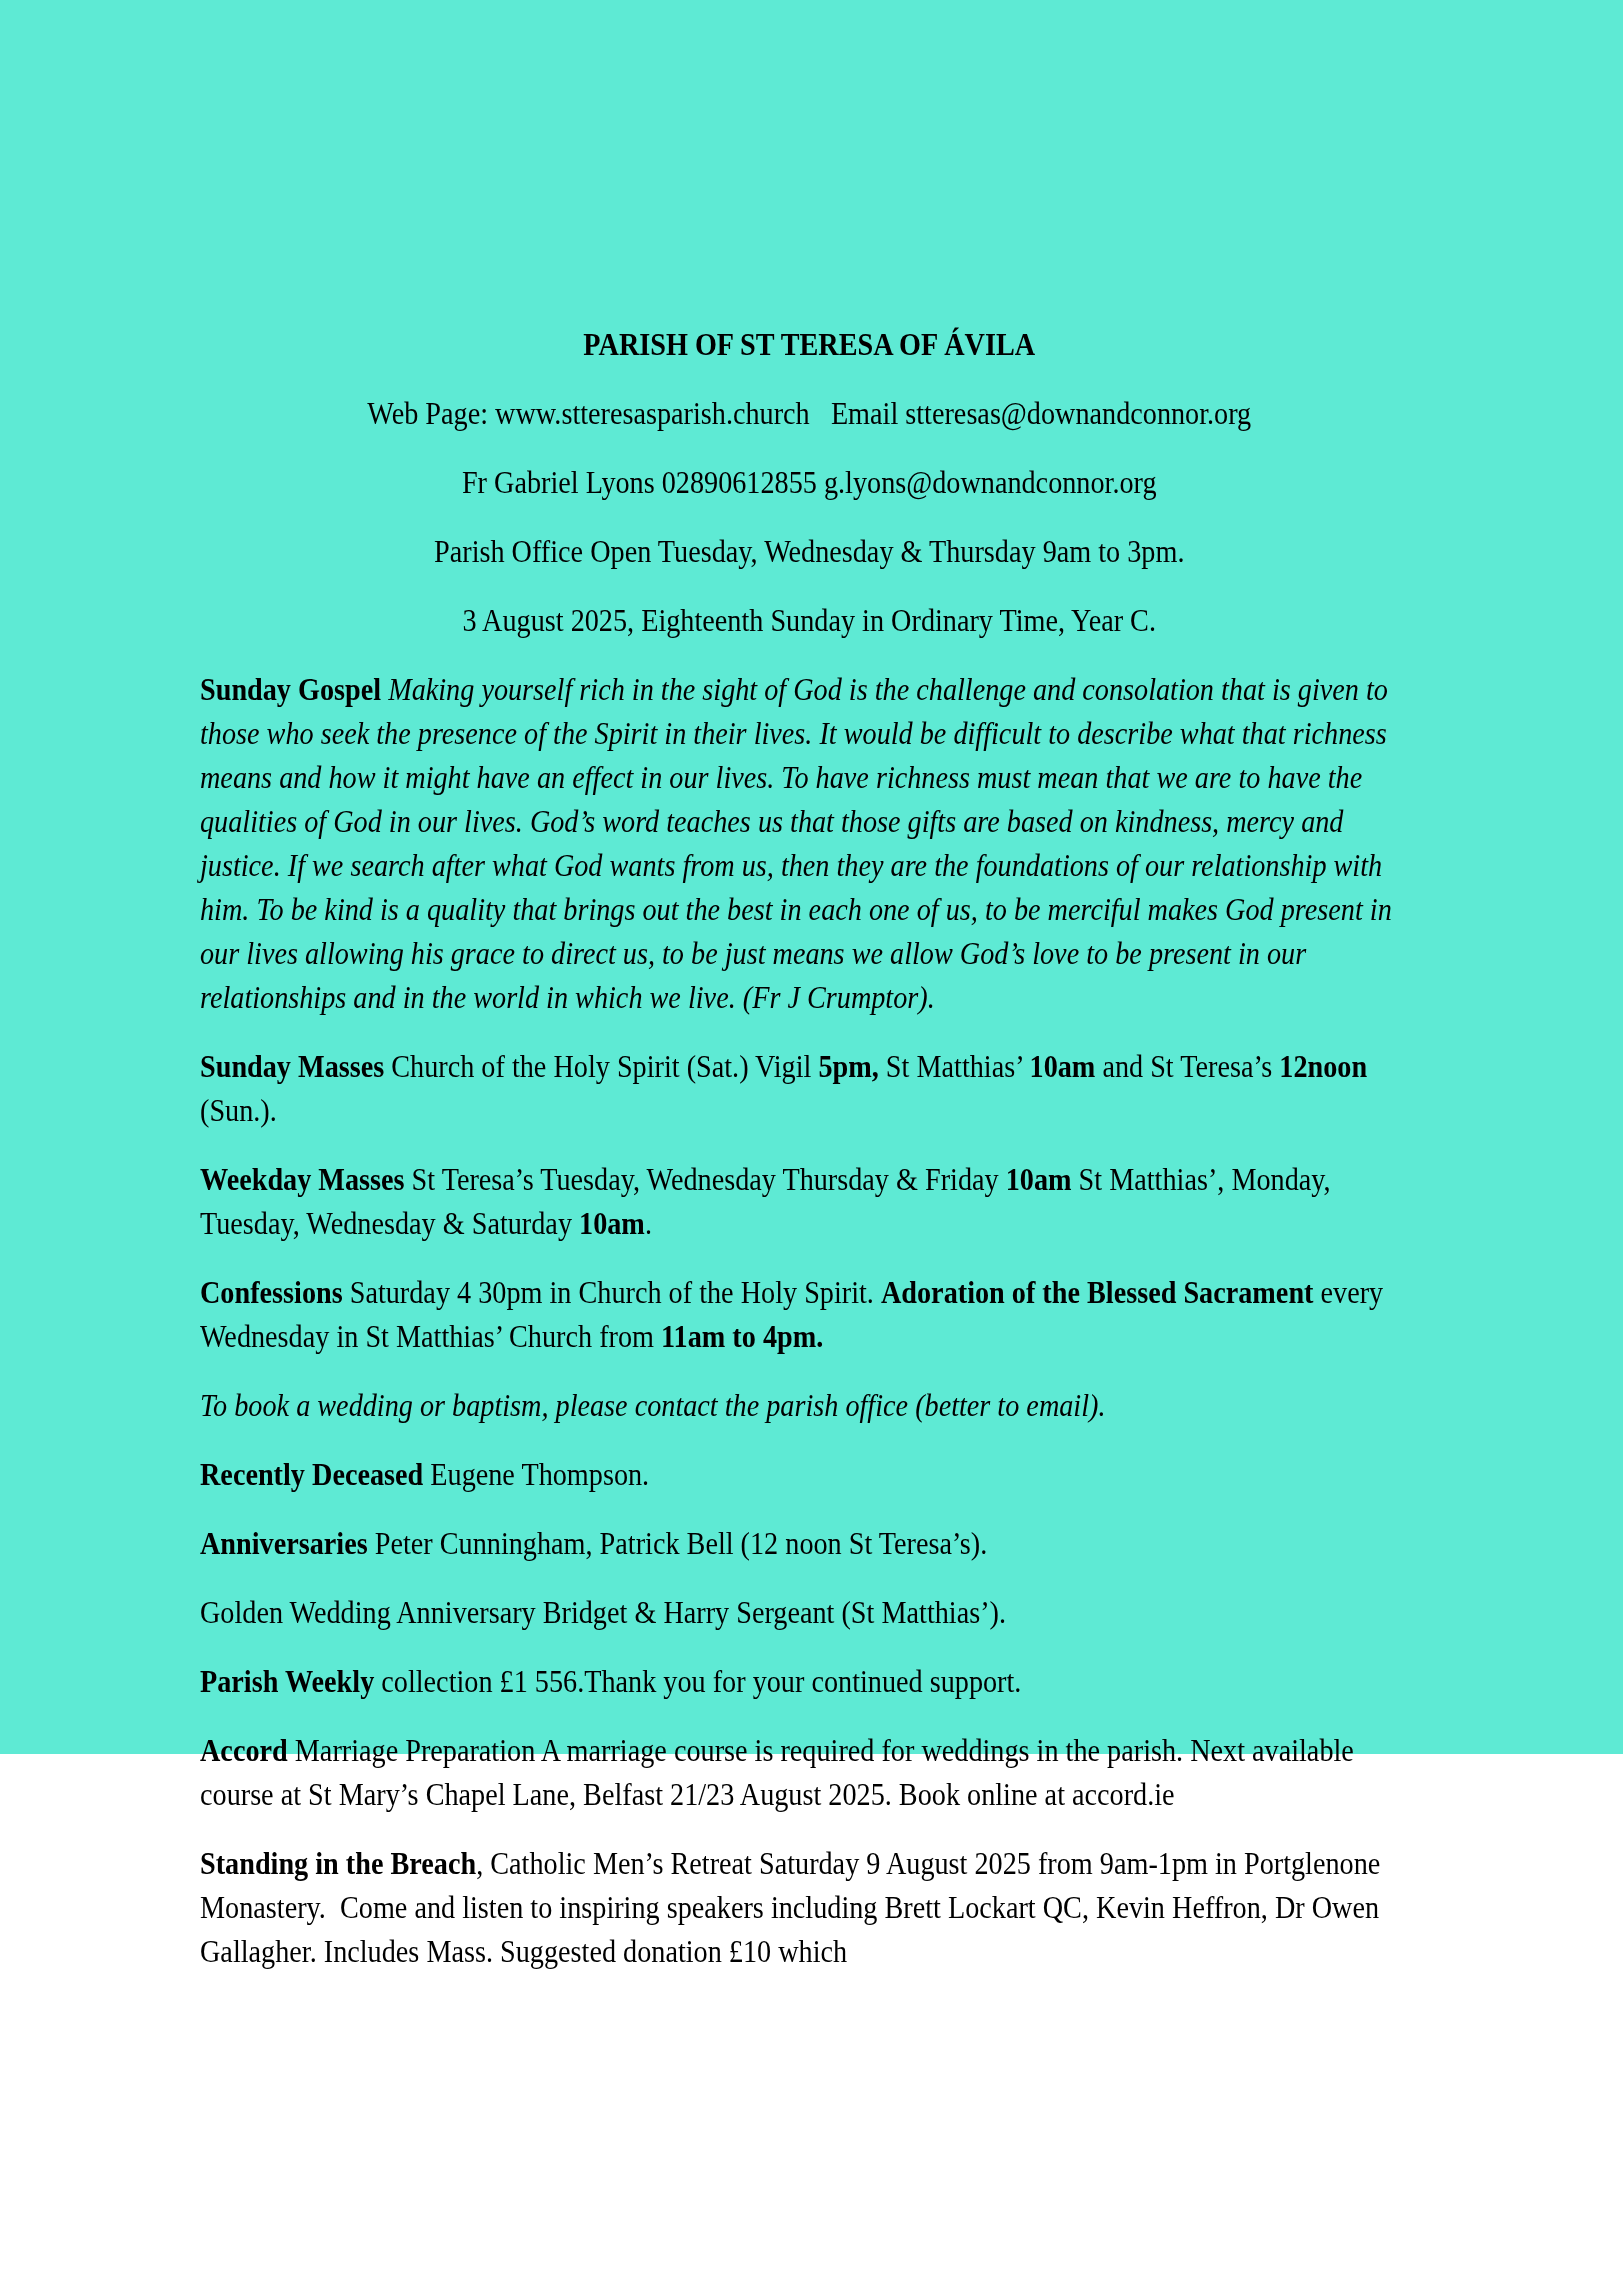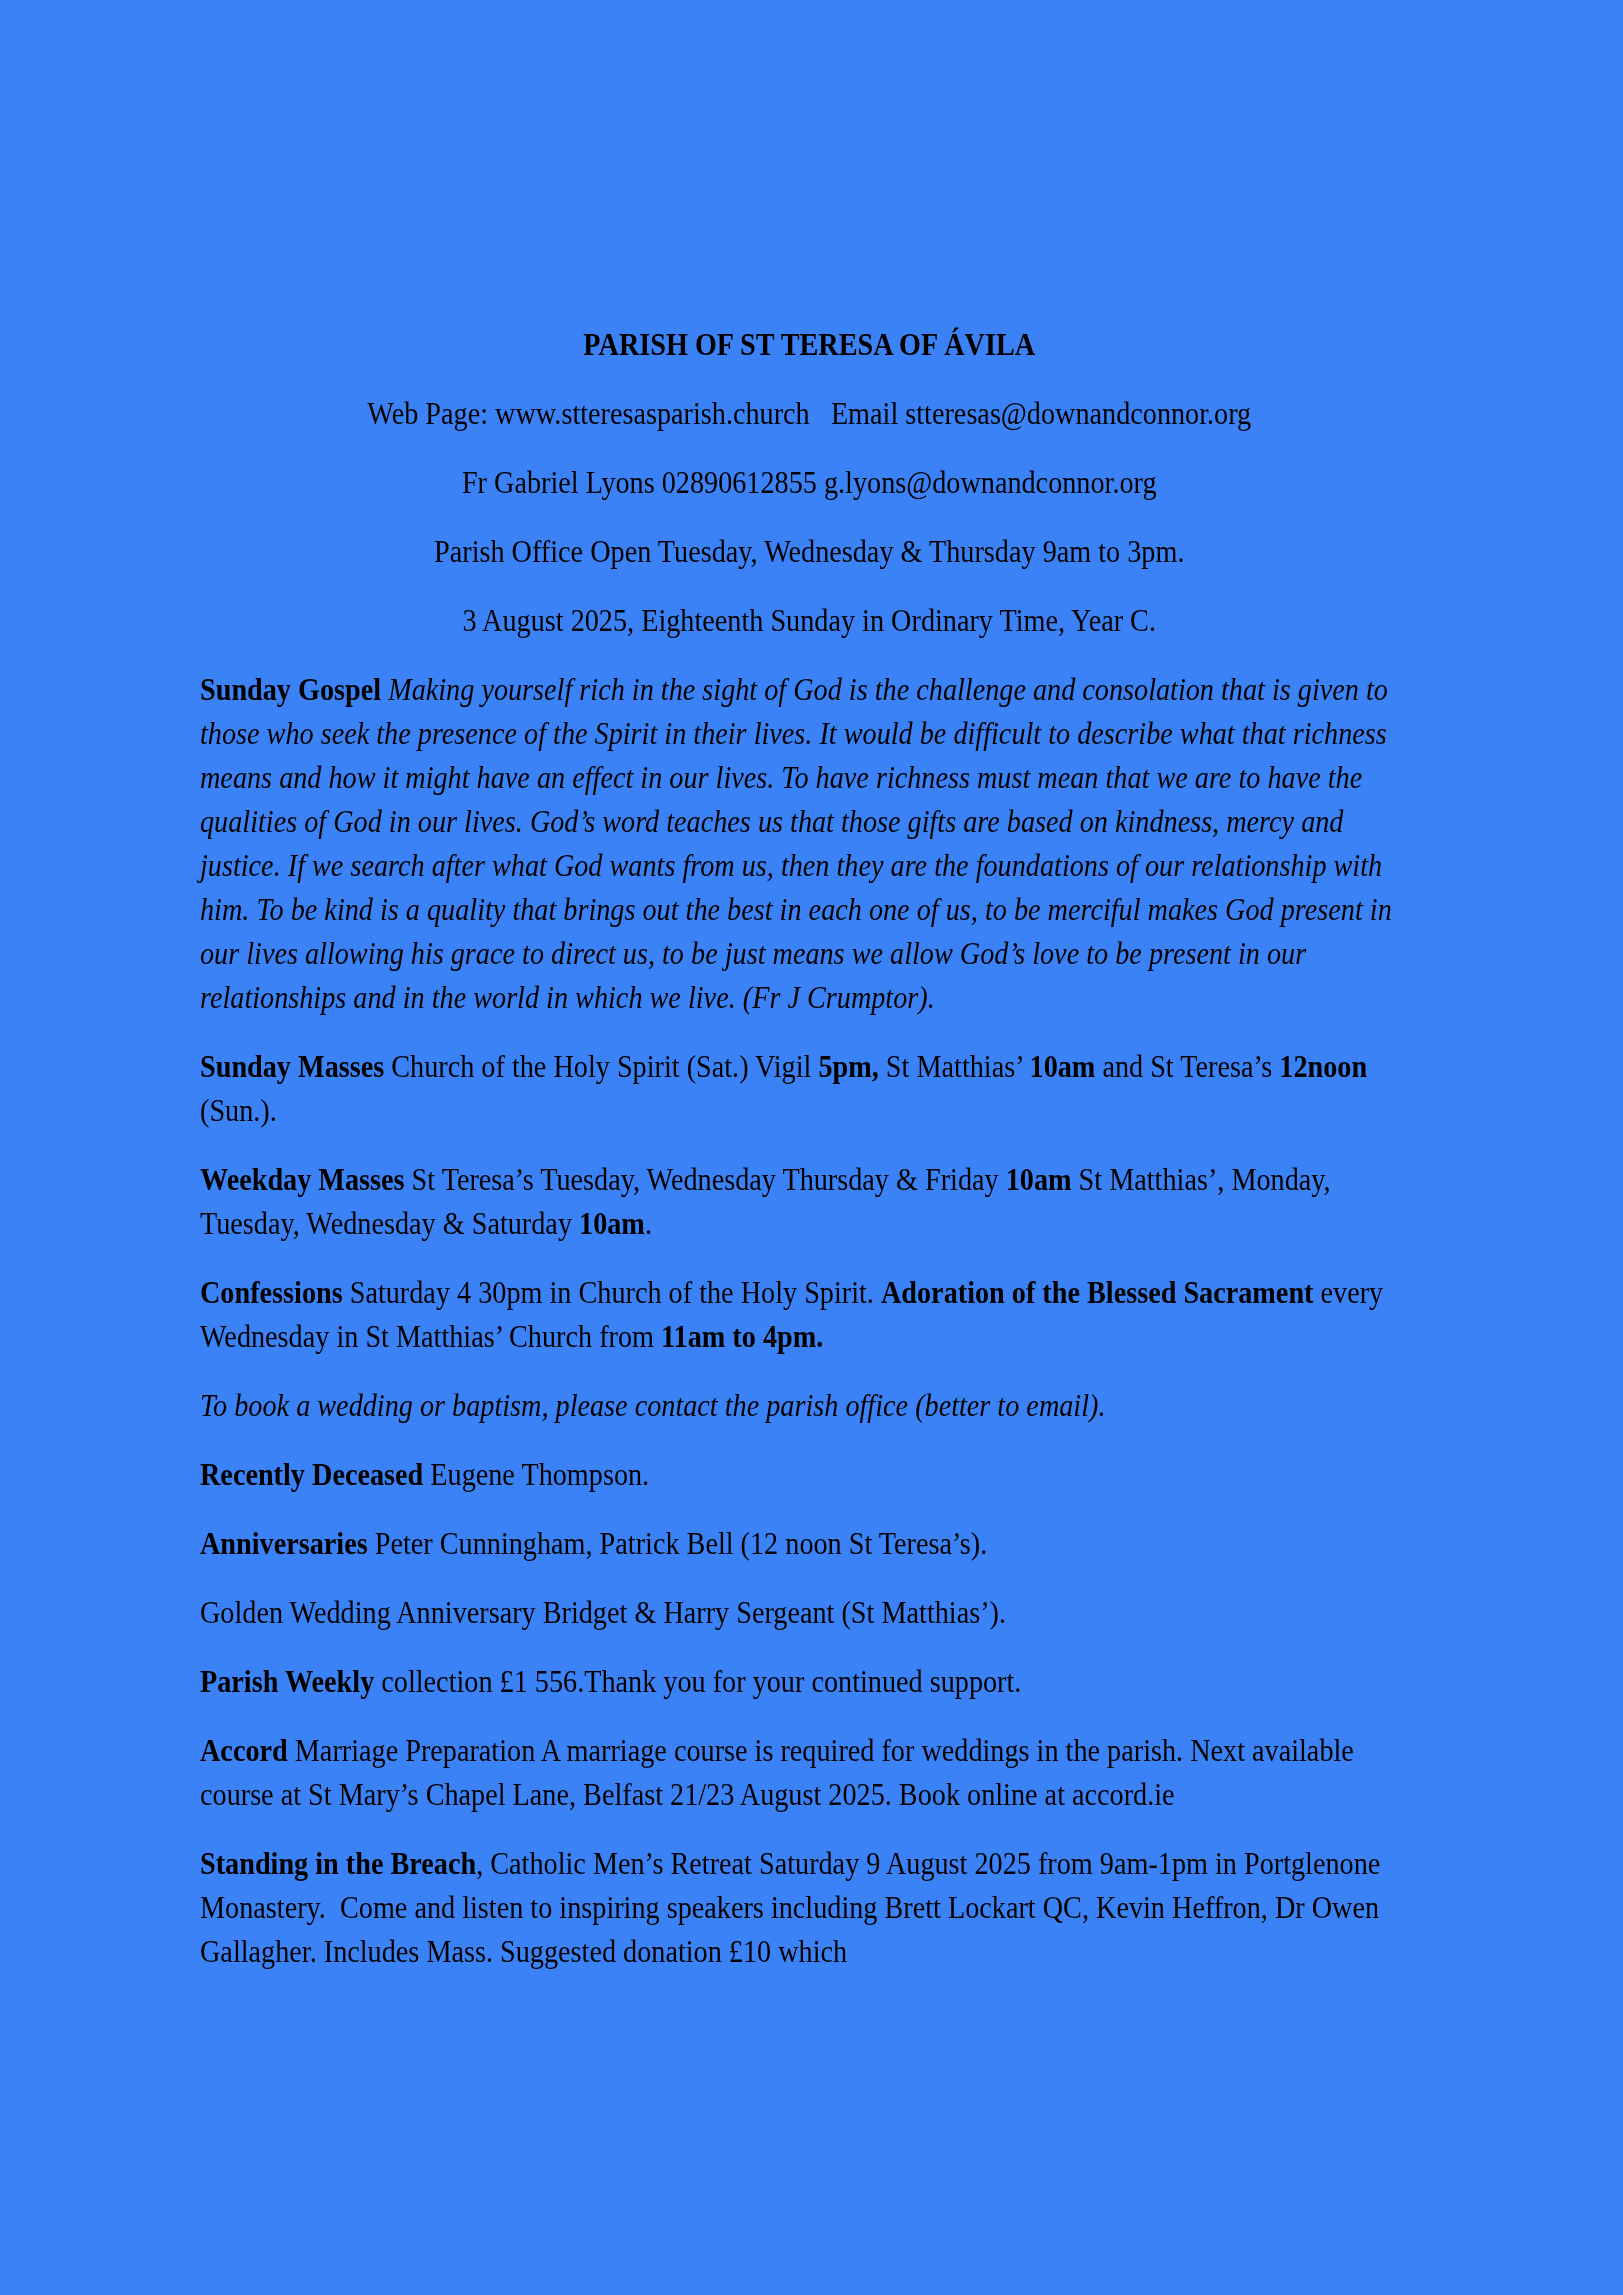--- a/index.html
+++ b/index.html
@@ -8,22 +8,22 @@
   }
   body {
     width: 1623px;
     height: 2295px;
     background: #ffffff;
     overflow: hidden;
   }
   .sheet {
     position: relative;
     width: 1623px;
-    height: 2295px;
-    background: #3b82f6;
+    height: 1754px;
+    background: #5eead4;
     color: #000000;
   }
   .content {
     position: absolute;
     left: 200px;
     top: 323px;
     width: 1339px;
     transform: scaleX(0.91);       
     transform-origin: 0 0;
     font-family: "Liberation Serif", "DejaVu Serif", serif;

